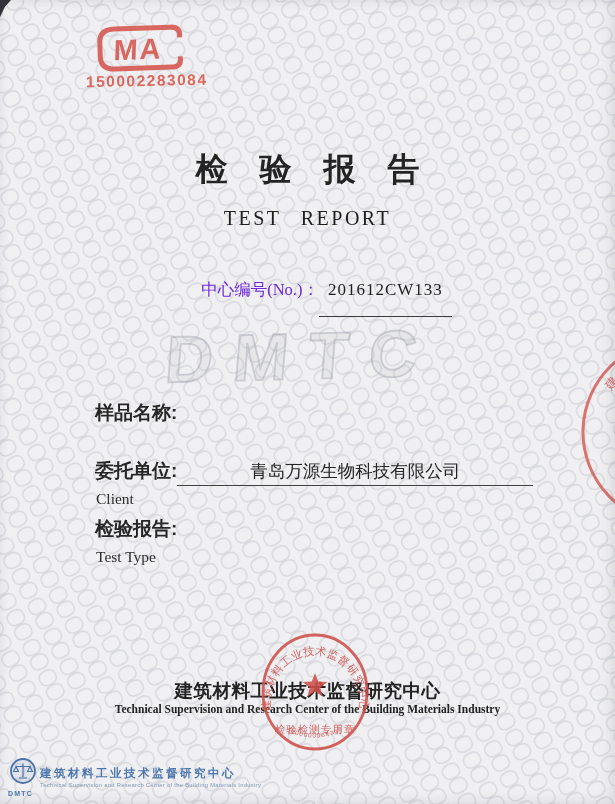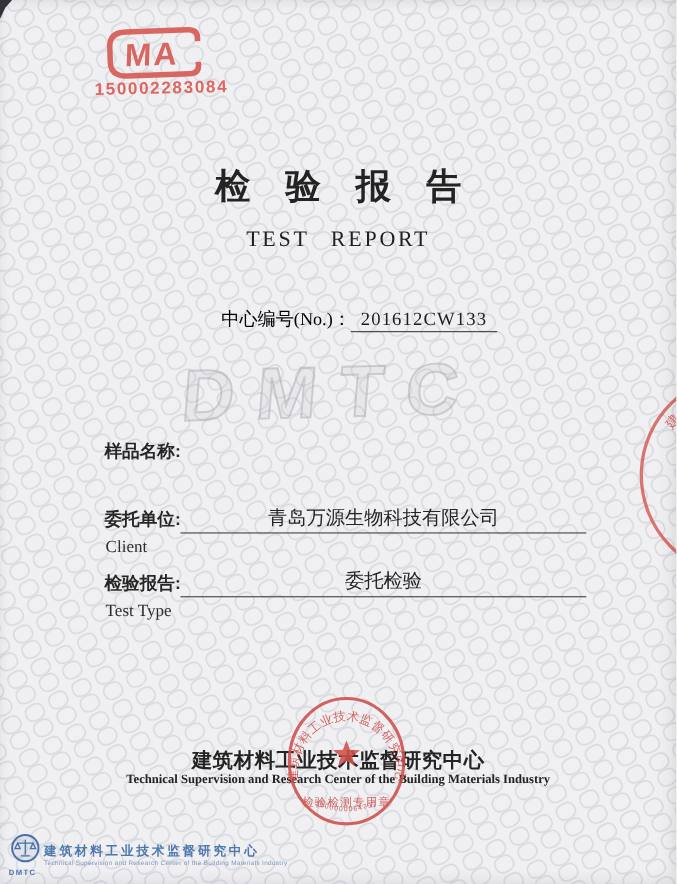--- a/index.html
+++ b/index.html
@@ -19,34 +19,34 @@
   
   .title-cn{position:absolute;left:0;top:148px;width:100%;margin:0;text-align:center;
     font-size:32px;font-weight:700;letter-spacing:1em;text-indent:1em;color:#232323;}
   .title-en{position:absolute;left:0;top:207px;width:100%;text-align:center;
     font-family:"Liberation Serif","DejaVu Serif",serif;font-weight:normal;font-size:20px;
     letter-spacing:2.5px;word-spacing:12px;color:#1f1f1f;}
 
   
   .report-no{position:absolute;left:0;top:279px;width:100%;display:flex;justify-content:center;
     align-items:baseline;font-family:"Liberation Serif","DejaVu Serif",serif;}
-  .report-no .lbl{font-size:16.5px;color:#000000;margin-left:38px;}
-  .report-no .val{font-size:17px;letter-spacing:1px;padding:0 9px 1px 9px;border-bottom:1.3px solid #3c3c3c;color:#1e1e1e;}
+  .report-no .lbl{font-size:16.5px;color:#6d28d9;margin-left:38px;}
+  .report-no .val{font-size:17px;letter-spacing:1px;padding:0 9px 16px 9px;border-bottom:1.3px solid #3c3c3c;color:#1e1e1e;}
 
   
   .watermark{position:absolute;left:166px;top:318px;font-size:66px;font-weight:bold;letter-spacing:20px;
     color:rgba(175,176,186,.14);-webkit-text-stroke:1.8px rgba(162,163,174,.45);
     transform:skewX(-6deg) rotate(-1.5deg);user-select:none;}
 
   
   .fields{position:absolute;left:95px;top:400px;width:438px;}
   .field{position:absolute;left:0;width:438px;}
   .field.f0{top:0;} .field.f1{top:58px;} .field.f2{top:116px;}
   .field-line{display:flex;align-items:flex-end;}
-  .field-label{flex:none;font-size:16px;font-weight:600;color:#262626;padding-bottom:2px;}
+  .field-label{flex:none;font-size:19px;font-weight:600;color:#262626;padding-bottom:2px;}
   .field-value{flex:1;text-align:center;border-bottom:1.6px solid #414141;
     font-family:"Liberation Serif","DejaVu Serif",serif;font-size:17.5px;color:#242424;padding-bottom:2px;}
   .field-sub{font-family:"Liberation Serif","DejaVu Serif",serif;font-size:15.5px;color:#2e2e2e;margin:4px 0 0 1px;}
 
   
   .org-cn{position:absolute;left:0;top:678px;width:100%;text-align:center;
     font-size:18.5px;font-weight:600;letter-spacing:.5px;color:#232323;}
   .org-en{position:absolute;left:0;top:703px;width:100%;text-align:center;
     font-family:"Liberation Serif","DejaVu Serif",serif;font-weight:bold;font-size:11.5px;color:#222;}
 
@@ -106,21 +106,20 @@
     <div class="field f1">
       <div class="field-line">
         <span class="field-label">委托单位:</span>
         <span class="field-value">青岛万源生物科技有限公司</span>
       </div>
       <div class="field-sub">Client</div>
     </div>
     <div class="field f2">
       <div class="field-line">
         <span class="field-label">检验报告:</span>
-        <span class="field-value">委托检验</span>
       </div>
       <div class="field-sub">Test Type</div>
     </div>
   </section>
 
   <div class="org-cn">建筑材料工业技术监督研究中心</div>
   <div class="org-en">Technical Supervision and Research Center of the Building Materials Industry</div>
 
   <svg class="seal-main" width="112" height="122" viewBox="0 0 112 122">
     <defs>

